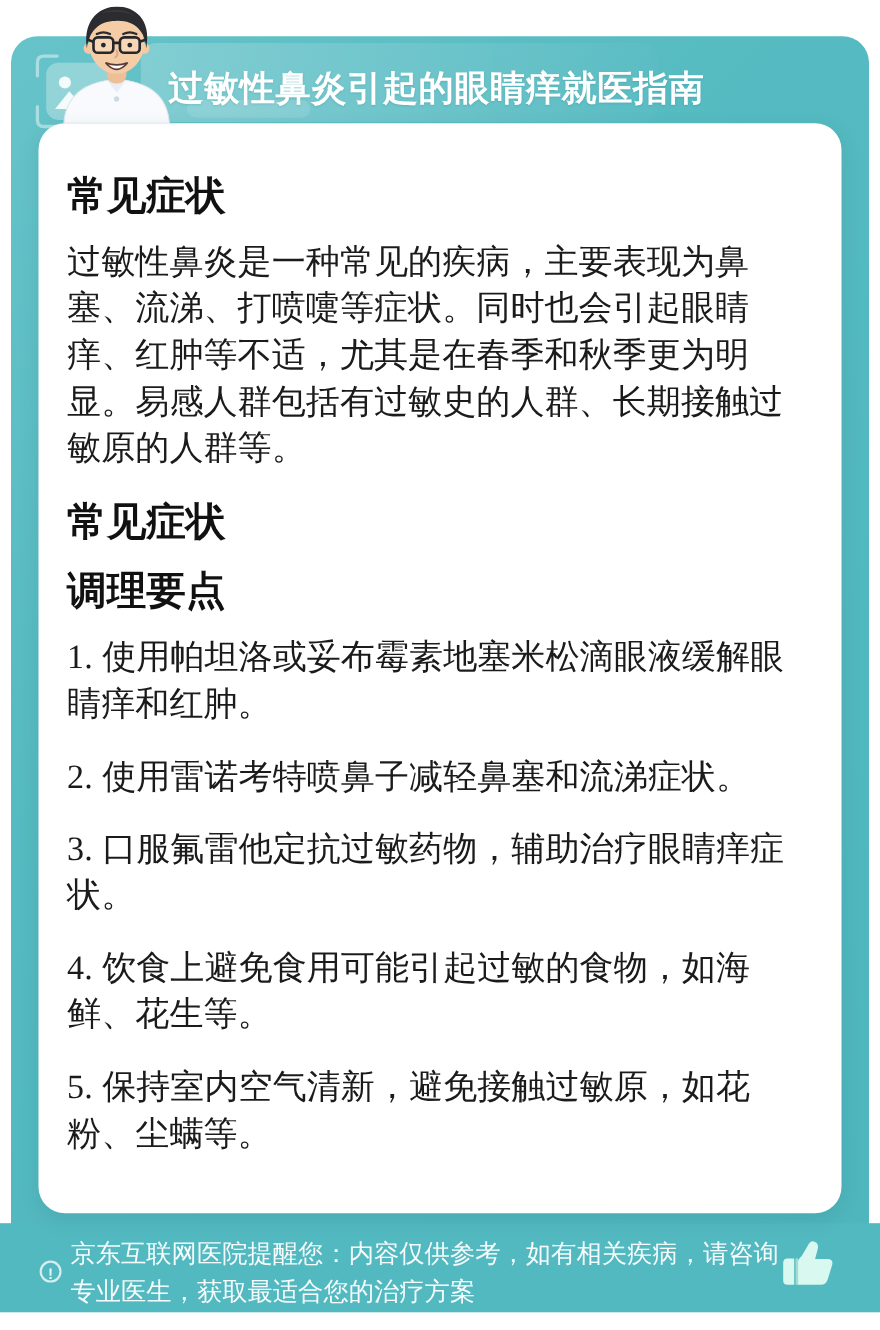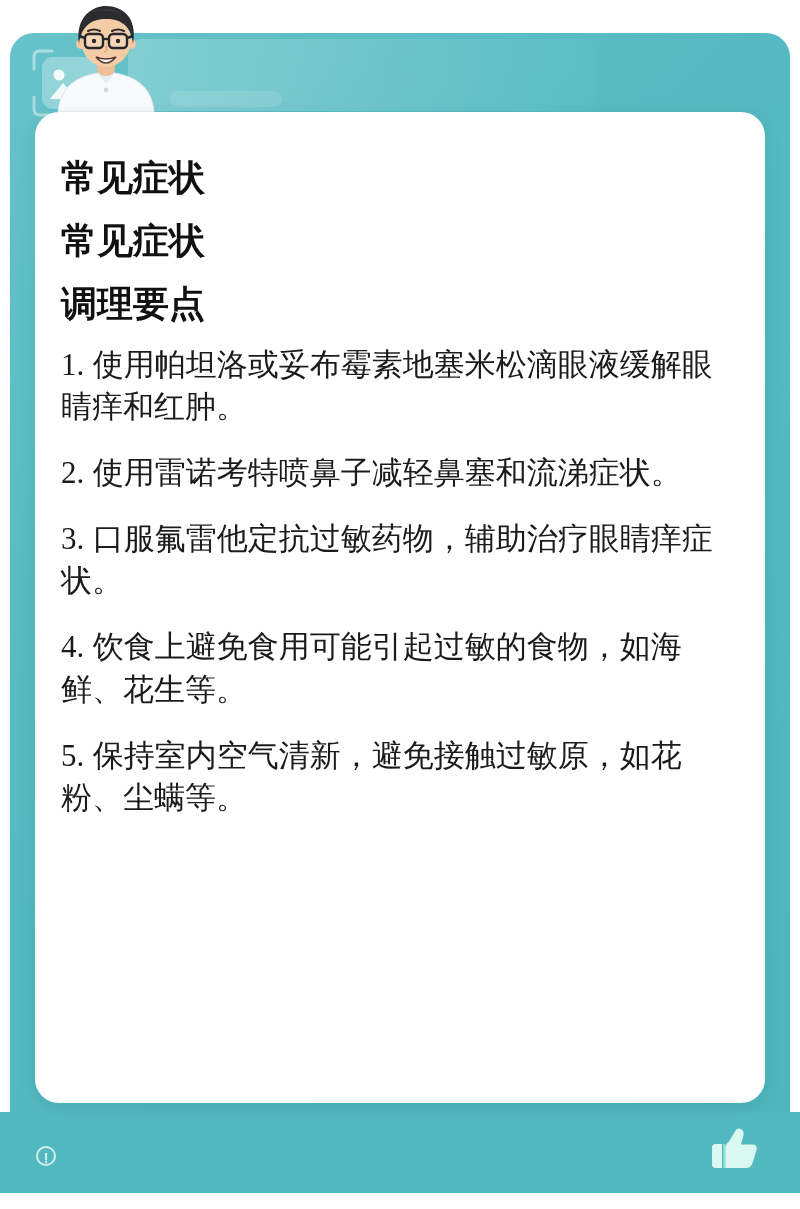--- a/index.html
+++ b/index.html
@@ -65,20 +65,21 @@
 </style>
 </head>
 <body>
 
 <div class="page">
 
   <div class="teal-main">
     <div class="header-band">
       <div class="header-glow"></div>
       <div class="header-chip"></div>
+      <div class="page-title">过敏性鼻炎引起的眼睛痒就医指南</div>
     </div>
 
     <div class="photo-icon">
       <svg width="78" height="72" viewBox="0 0 78 72">
         <path d="M4 22 L4 10 Q4 4 10 4 L22 4" fill="none" stroke="rgba(255,255,255,0.45)" stroke-width="3" stroke-linecap="round"></path>
         <path d="M4 50 L4 62 Q4 68 10 68 L22 68" fill="none" stroke="rgba(255,255,255,0.45)" stroke-width="3" stroke-linecap="round"></path>
         <rect x="12" y="10" width="56" height="52" rx="11" fill="rgba(255,255,255,0.30)"></rect>
         <circle cx="29" cy="28" r="5.5" fill="#ffffff" opacity="0.9"></circle>
         <path d="M20 52 L33 36 L41 45 L49 34 L60 52 Z" fill="#ffffff" opacity="0.9"></path>
       </svg>
@@ -115,34 +116,36 @@
       <circle cx="70" cy="35" r="2.2" fill="#26262b"></circle>
 
       <path d="M58 40 Q60 44 57 46" fill="none" stroke="#dca97e" stroke-width="1.8" stroke-linecap="round"></path>
 
       <path d="M48 51 Q58 63 68 51 Q58 55 48 51 Z" fill="#ffffff" stroke="#5b3a33" stroke-width="1.6"></path>
     </svg>
   </div>
 
   <div class="card">
     <h2>常见症状</h2>
+    <p>过敏性鼻炎是一种常见的疾病，主要表现为鼻塞、流涕、打喷嚏等症状。同时也会引起眼睛痒、红肿等不适，尤其是在春季和秋季更为明显。易感人群包括有过敏史的人群、长期接触过敏原的人群等。</p>
 
     <h2>常见症状</h2>
 
     <h2>调理要点</h2>
     <p><span class="list-num">1.</span><span> 使用帕坦洛或妥布霉素地塞米松滴眼液缓解眼睛痒和红肿。</span></p>
     <p><span class="list-num">2.</span><span> 使用雷诺考特喷鼻子减轻鼻塞和流涕症状。</span></p>
     <p><span class="list-num">3.</span><span> 口服氟雷他定抗过敏药物，辅助治疗眼睛痒症状。</span></p>
     <p><span class="list-num">4.</span><span> 饮食上避免食用可能引起过敏的食物，如海鲜、花生等。</span></p>
     <p class="last"><span class="list-num">5.</span><span> 保持室内空气清新，避免接触过敏原，如花粉、尘螨等。</span></p>
   </div>
 
   <div class="teal-footer"></div>
   <div class="footer-inner">
     <div class="info-icon">!</div>
+    <div class="disclaimer">京东互联网医院提醒您：内容仅供参考，如有相关疾病，请咨询专业医生，获取最适合您的治疗方案</div>
     <div class="thumb-icon">
       <svg width="52" height="46" viewBox="0 0 52 46">
         <g fill="#d9f8ef">
           <path d="M6 18 Q2 18 2 22 L2 38 Q2 42 6 42 L12 42 L12 18 Z"></path>
           <path d="M15 42 L36 42 Q41 42 42.5 37 L46.5 24 Q48 18.5 42 18.5 L31 18.5 L33.5 9 Q34.5 3.5 29 2.5 Q26.5 2.2 25.2 5 L19 15.5 Q15 19 15 23 Z"></path>
         </g>
         <rect x="13.2" y="18" width="2.4" height="24" fill="#9fdcd2"></rect>
       </svg>
     </div>
   </div>

